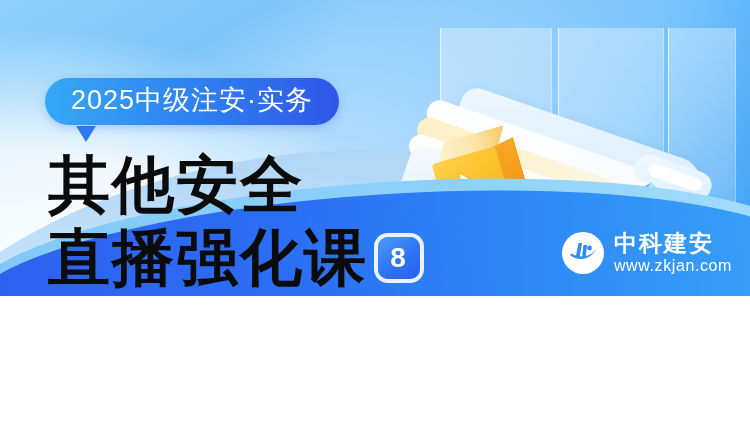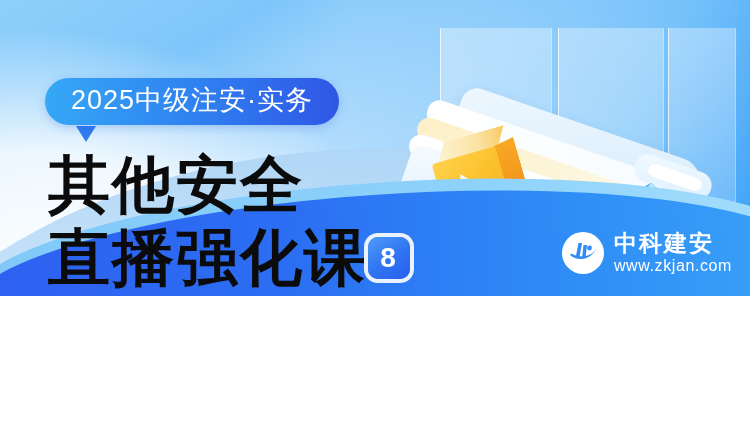--- a/index.html
+++ b/index.html
@@ -155,21 +155,21 @@
   }
 
   
   .title-block{position:absolute;left:48px;top:148px;}
   .title-line{
     position:relative;
     font-family:"DejaVu Serif","Liberation Serif",serif;
     font-weight:700;font-size:62px;line-height:1.18;color:#0b0b0b;
     letter-spacing:2px;white-space:nowrap;
   }
-  .title-line.second{display:flex;align-items:center;}
+  .title-line.second{display:flex;align-items:center;gap:10px;}
   .hl{
     position:absolute;left:-4px;top:58px;width:192px;height:18px;
     background:#f5ec2f;transform:rotate(-2deg);z-index:-1;
   }
   .num-badge{
     display:inline-flex;align-items:center;justify-content:center;
     width:42px;height:42px;border-radius:10px;
     background:linear-gradient(145deg,#4e9bf8 0%,#2f73f2 55%,#2a60ee 100%);
     box-shadow:0 0 0 4px rgba(255,255,255,.9);
     color:#fff;font-family:"Liberation Sans",sans-serif;

